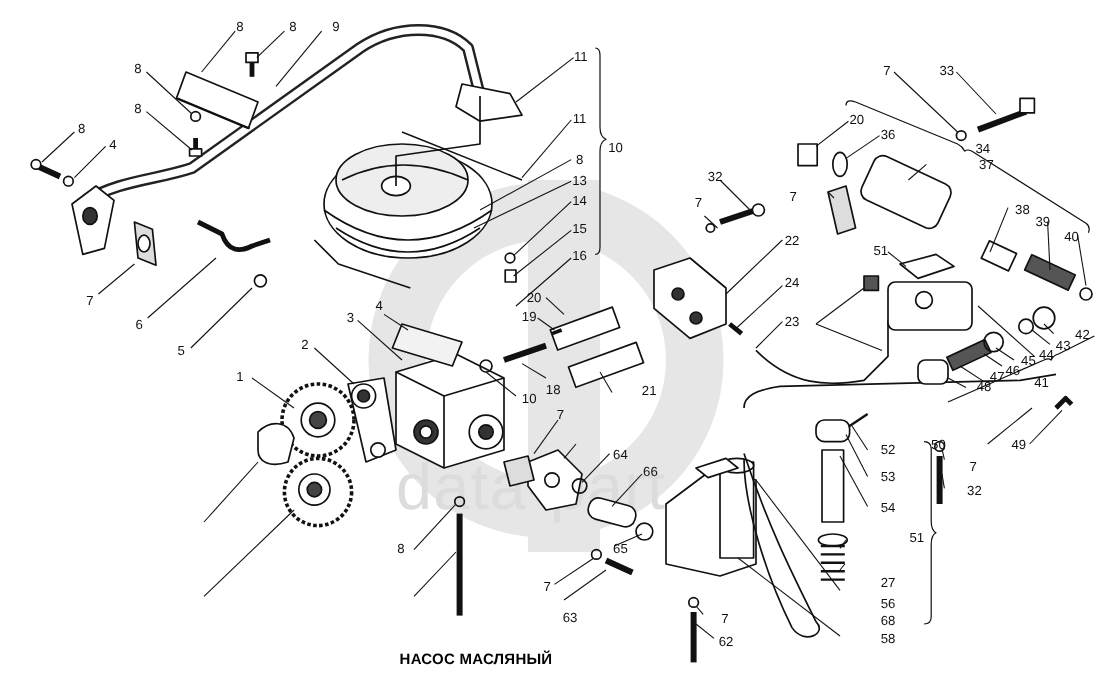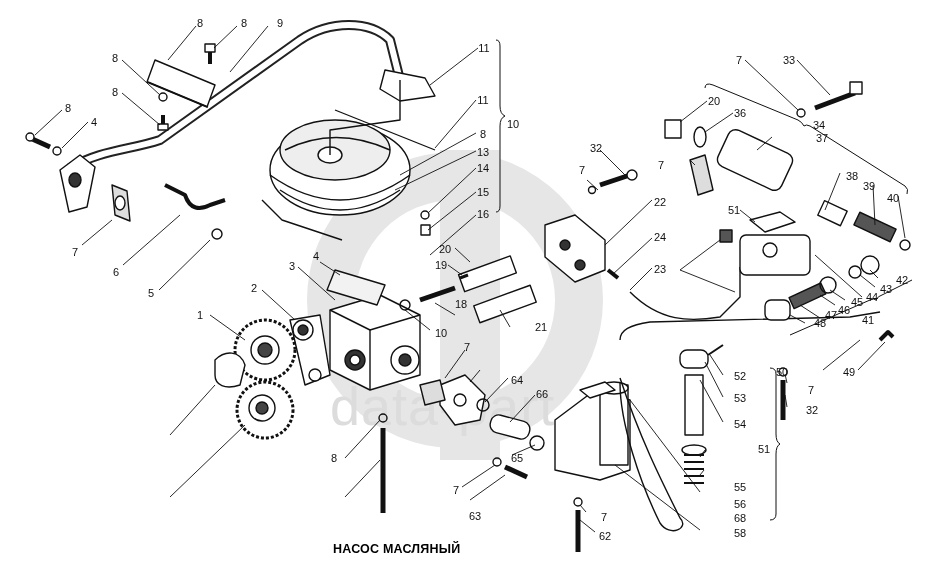--- a/index.html
+++ b/index.html
@@ -264,21 +264,21 @@
   <div class="lbl" style="left:483px;top:100px">11</div>
   <div class="lbl" style="left:483px;top:134px">8</div>
   <div class="lbl" style="left:483px;top:152px">13</div>
   <div class="lbl" style="left:483px;top:168px">14</div>
   <div class="lbl" style="left:483px;top:192px">15</div>
   <div class="lbl" style="left:483px;top:214px">16</div>
   <div class="lbl" style="left:513px;top:124px">10</div>
   <div class="lbl" style="left:445px;top:249px">20</div>
   <div class="lbl" style="left:441px;top:265px">19</div>
   <div class="lbl" style="left:541px;top:327px">21</div>
-  <div class="lbl" style="left:461px;top:304px">18</div>
+  <div class="lbl" style="left:461px;top:326px">18</div>
   <div class="lbl" style="left:441px;top:333px">10</div>
   <div class="lbl" style="left:316px;top:256px">4</div>
   <div class="lbl" style="left:292px;top:266px">3</div>
   <div class="lbl" style="left:254px;top:288px">2</div>
   <div class="lbl" style="left:200px;top:315px">1</div>
   <div class="lbl" style="left:162px;top:437px"></div>
   <div class="lbl" style="left:162px;top:499px"></div>
   <div class="lbl" style="left:334px;top:458px">8</div>
   <div class="lbl" style="left:334px;top:500px"></div>
   <div class="lbl" style="left:467px;top:347px">7</div>
@@ -312,21 +312,21 @@
   <div class="lbl" style="left:857px;top:302px">45</div>
   <div class="lbl" style="left:844px;top:310px">46</div>
   <div class="lbl" style="left:831px;top:315px">47</div>
   <div class="lbl" style="left:820px;top:323px">48</div>
   <div class="lbl" style="left:868px;top:320px">41</div>
   <div class="lbl" style="left:782px;top:372px">50</div>
   <div class="lbl" style="left:849px;top:372px">49</div>
   <div class="lbl" style="left:740px;top:376px">52</div>
   <div class="lbl" style="left:740px;top:398px">53</div>
   <div class="lbl" style="left:740px;top:424px">54</div>
-  <div class="lbl" style="left:740px;top:487px">55</div>
+  <div class="lbl" style="left:740px;top:487px">27</div>
   <div class="lbl" style="left:740px;top:504px">56</div>
   <div class="lbl" style="left:740px;top:518px">68</div>
   <div class="lbl" style="left:740px;top:533px">58</div>
   <div class="lbl" style="left:764px;top:449px">51</div>
   <div class="lbl" style="left:811px;top:390px">7</div>
   <div class="lbl" style="left:812px;top:410px">32</div>
 
   <div class="caption">НАСОС МАСЛЯНЫЙ</div>
 </div>
 

